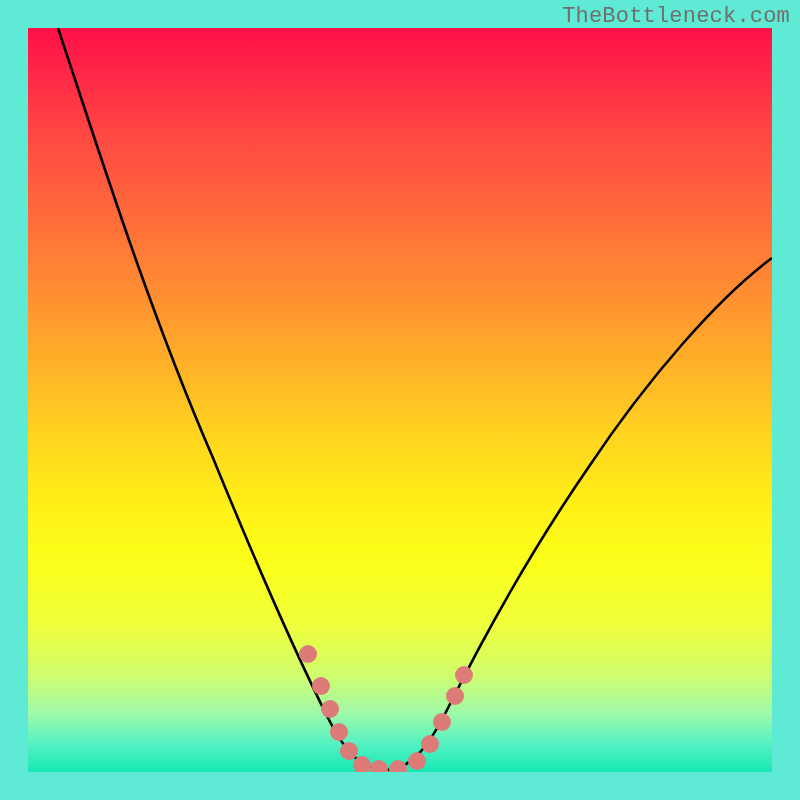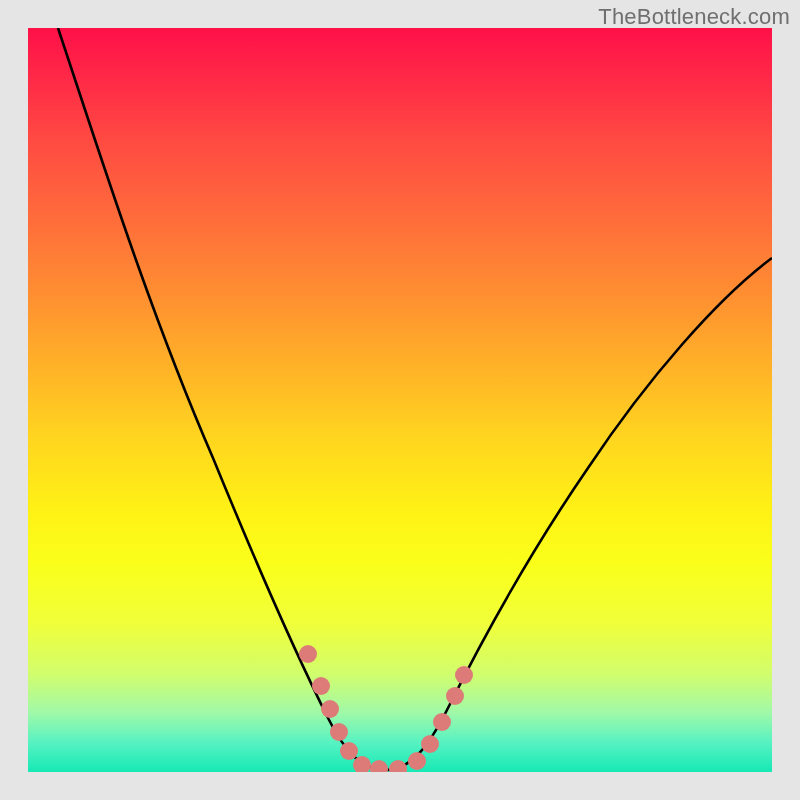--- a/index.html
+++ b/index.html
@@ -7,21 +7,22 @@
     padding: 0;
     width: 800px;
     height: 800px;
     background: #000;
     overflow: hidden;
     font-family: Arial, sans-serif;
   }
   .frame {
     position: absolute;
     inset: 0;
-    background: #e5e5e5;
+    background: #5eead4;
+    font-family: Liberation Mono, monospace;
   }
   .plot-area {
     position: absolute;
     left: 28px;
     top: 28px;
     width: 744px;
     height: 744px;
     background: linear-gradient(to bottom,
       #ff1048 0%,
       #ff2a47 7%,

